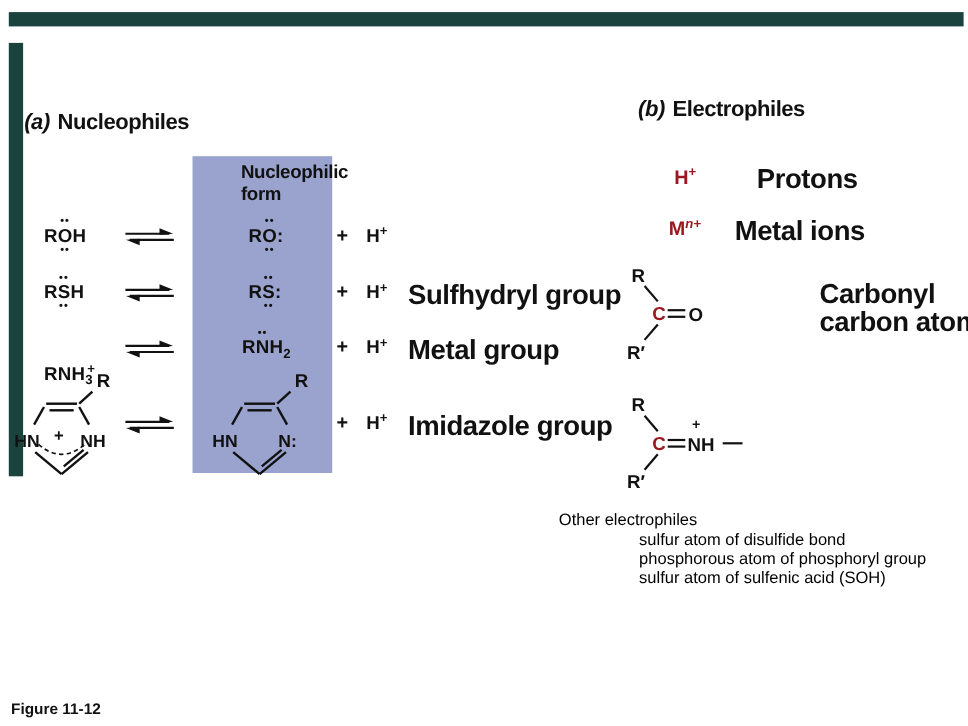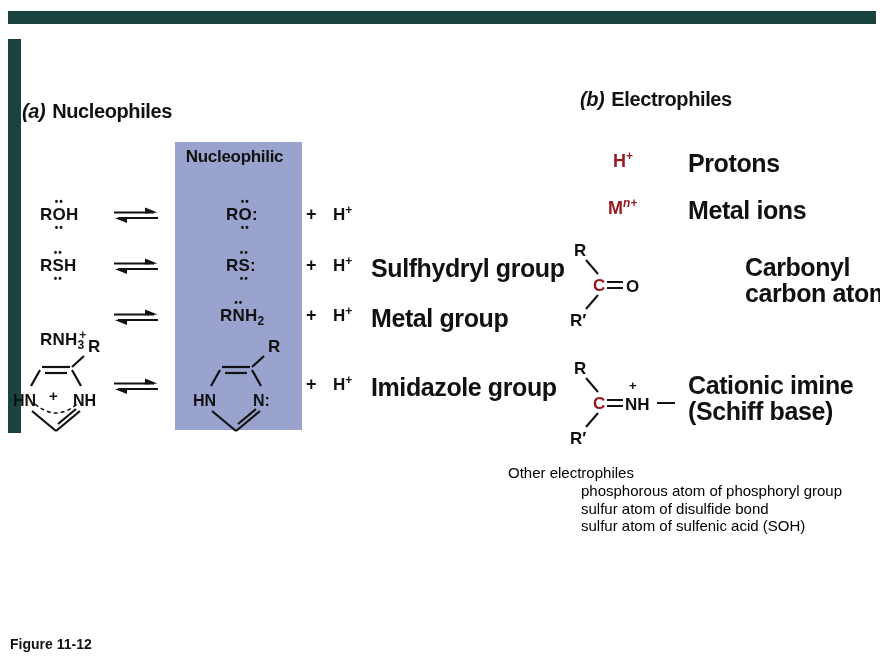--- a/index.html
+++ b/index.html
@@ -3,22 +3,22 @@
 <meta charset="utf-8">
 <style>
   html,body{margin:0;padding:0;background:#fff;}
   .canvas{position:relative;width:880px;height:660px;background:#ffffff;overflow:hidden;
           font-family:"Liberation Sans","DejaVu Sans",sans-serif;color:#111;}
   .bar-top{position:absolute;left:8px;top:11px;width:868px;height:13px;background:#1a433d;}
   .bar-left{position:absolute;left:8px;top:39px;width:13px;height:394px;background:#1a433d;}
   .heading{position:absolute;font-size:20px;font-weight:bold;letter-spacing:-0.4px;white-space:nowrap;}
   .heading .pfx{font-style:italic;margin-right:7px;}
   .bluebox{position:absolute;left:175px;top:142px;width:127px;height:288px;background:#99a3cd;}
-  .boxtitle{position:absolute;left:175px;top:147px;width:119px;text-align:center;
-            font-weight:bold;font-size:17px;line-height:20px;letter-spacing:-0.3px;}
+  .boxtitle{position:absolute;left:175px;top:147px;width:119px;
+            font-weight:bold;font-size:17px;line-height:20px;letter-spacing:-0.3px;padding-left:44px;}
   .fml{position:absolute;font-weight:bold;font-size:17px;white-space:nowrap;letter-spacing:0.2px;}
   .fml sub{font-size:12px;vertical-align:-4px;}
   .fml sup{font-size:12px;vertical-align:6px;}
   .atom{position:relative;display:inline-block;}
   .dots{position:absolute;left:50%;transform:translateX(-50%);font-size:10px;line-height:1;
         letter-spacing:1px;font-weight:bold;}
   .dots.above{top:-8px;}
   .dots.below{bottom:-8px;}
   .plus{position:absolute;font-weight:bold;font-size:18px;}
   .hplus{position:absolute;font-weight:bold;font-size:17px;}
@@ -54,20 +54,21 @@
     <span class="pfx">(a)</span><span>Nucleophiles</span>
   </div>
 
   <div class="heading" style="left:580px;top:88px;">
     <span class="pfx">(b)</span><span>Electrophiles</span>
   </div>
 
   <div class="bluebox"></div>
   <div class="boxtitle">
     <div>Nucleophilic</div>
+    <div>form</div>
   </div>
 
   <div class="fml" style="left:40px;top:205px;">
     <span>R</span><span class="atom"><span class="dots above">••</span><span>O</span><span class="dots below">••</span></span><span>H</span>
   </div>
   <svg style="left:112px;top:206px;" width="48" height="18" viewBox="0 0 48 18">
     <path class="arrowline" d="M2 6.5 H42"></path>
       <path class="arrowhead" d="M33 1.5 L45.5 6.5 L33 7.5 Z"></path>
     <path class="arrowline" d="M6 12 H46"></path>
       <path class="arrowhead" d="M15 17 L2.5 12 L15 11 Z"></path>
@@ -157,21 +158,21 @@
   <div class="grouplabel" style="left:371px;top:373px;">Imidazole group</div>
 
   <div class="redfml" style="left:613px;top:149px;">
     <span>H</span><sup>+</sup>
   </div>
   <div class="grouplabel" style="left:688px;top:149px;">Protons</div>
 
   <div class="redfml" style="left:608px;top:196px;">
     <span>M</span><sup class="it">n+</sup>
   </div>
-  <div class="grouplabel" style="left:688px;top:196px;text-align:right;">Metal ions</div>
+  <div class="grouplabel" style="left:668px;top:196px;text-align:right;">Metal ions</div>
 
   <svg style="left:566px;top:240px;" width="110" height="88" viewBox="0 0 110 88">
     <text x="8" y="16" font-size="17">R</text>
     <line class="bondthin" x1="20" y1="20" x2="32" y2="34"></line>
     <text x="27" y="51" font-size="17" class="red">C</text>
     <line class="bondthin" x1="41" y1="42" x2="57" y2="42"></line>
     <line class="bondthin" x1="41" y1="48" x2="57" y2="48"></line>
     <text x="60" y="52" font-size="17">O</text>
     <line class="bondthin" x1="32" y1="55" x2="20" y2="69"></line>
     <text x="4" y="86" font-size="17">R′</text>
@@ -186,27 +187,23 @@
     <line class="bondthin" x1="20" y1="20" x2="32" y2="34"></line>
     <text x="27" y="51" font-size="17" class="red">C</text>
     <line class="bondthin" x1="41" y1="42" x2="57" y2="42"></line>
     <line class="bondthin" x1="41" y1="48" x2="57" y2="48"></line>
     <text x="63" y="32" font-size="13">+</text>
     <text x="59" y="52" font-size="17">NH</text>
     <line class="bondthin" x1="91" y1="45" x2="109" y2="45"></line>
     <line class="bondthin" x1="32" y1="55" x2="20" y2="69"></line>
     <text x="4" y="86" font-size="17">R′</text>
   </svg>
-  <div class="grouplabel twoline" style="left:688px;top:372px;">
-    <div>Cationic imine</div>
-    <div>(Schiff base)</div>
-  </div>
 
   <div class="otherblock">
     <div class="otitle">Other electrophiles</div>
+    <div class="indent">sulfur atom of disulfide bond</div>
     <div class="indent">phosphorous atom of phosphoryl group</div>
-    <div class="indent">sulfur atom of disulfide bond</div>
     <div class="indent">sulfur atom of sulfenic acid (SOH)</div>
   </div>
 
   <div class="figlabel">Figure 11-12</div>
 
 </div>
 
 </body></html>

